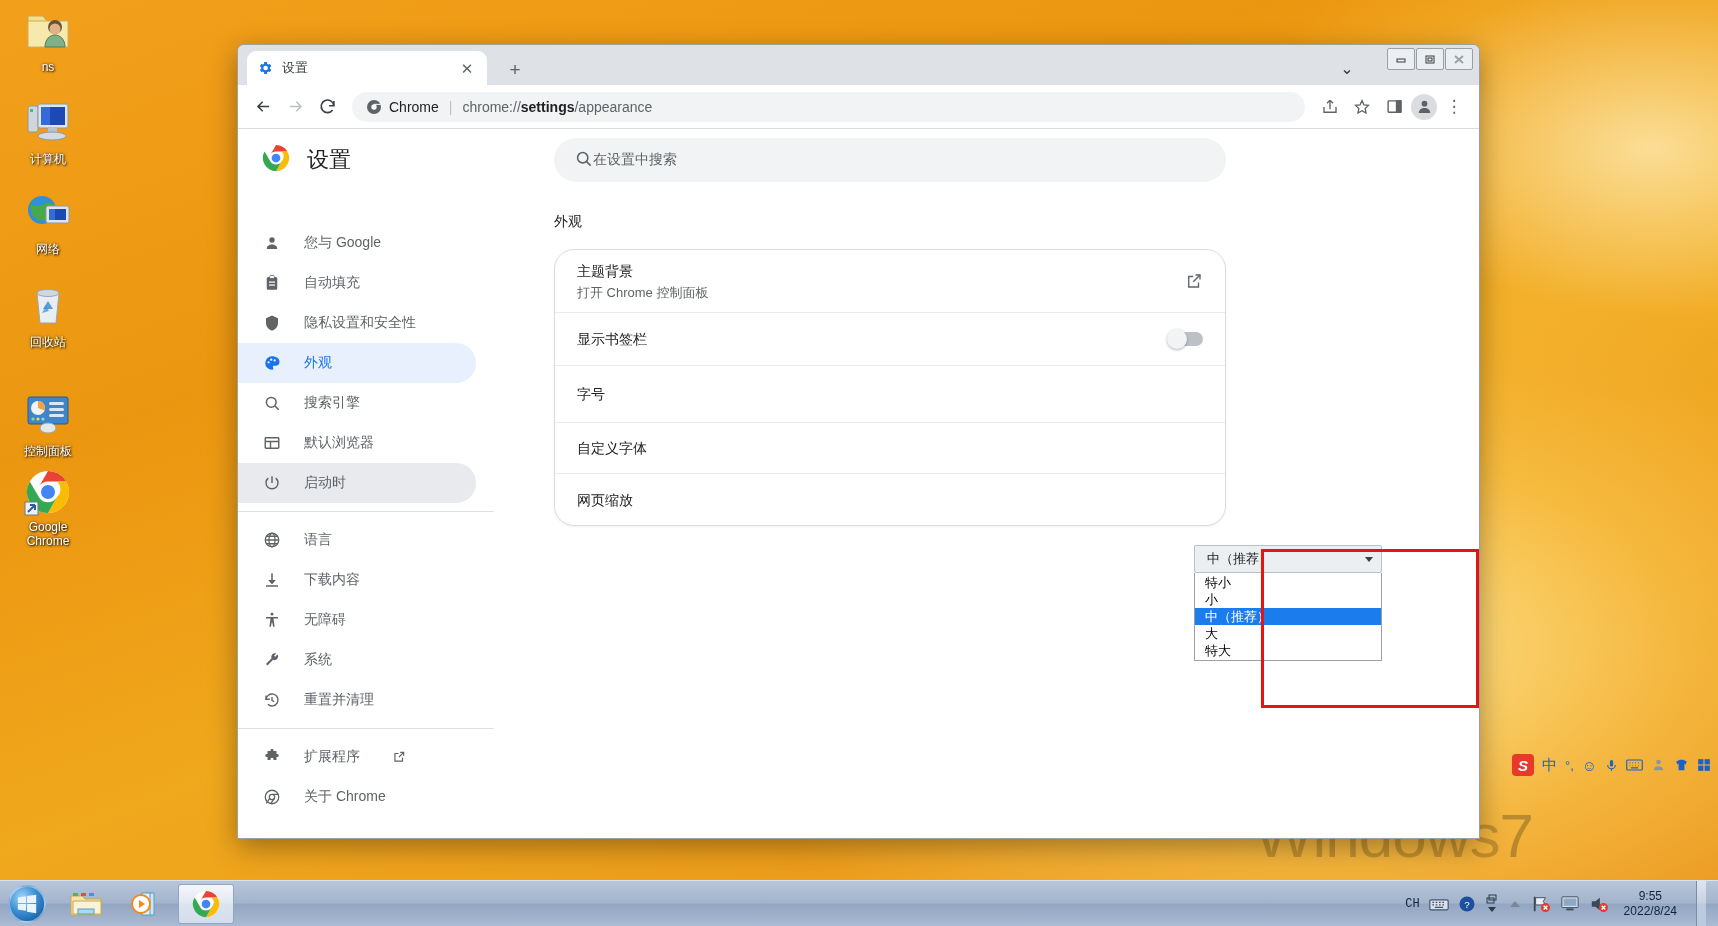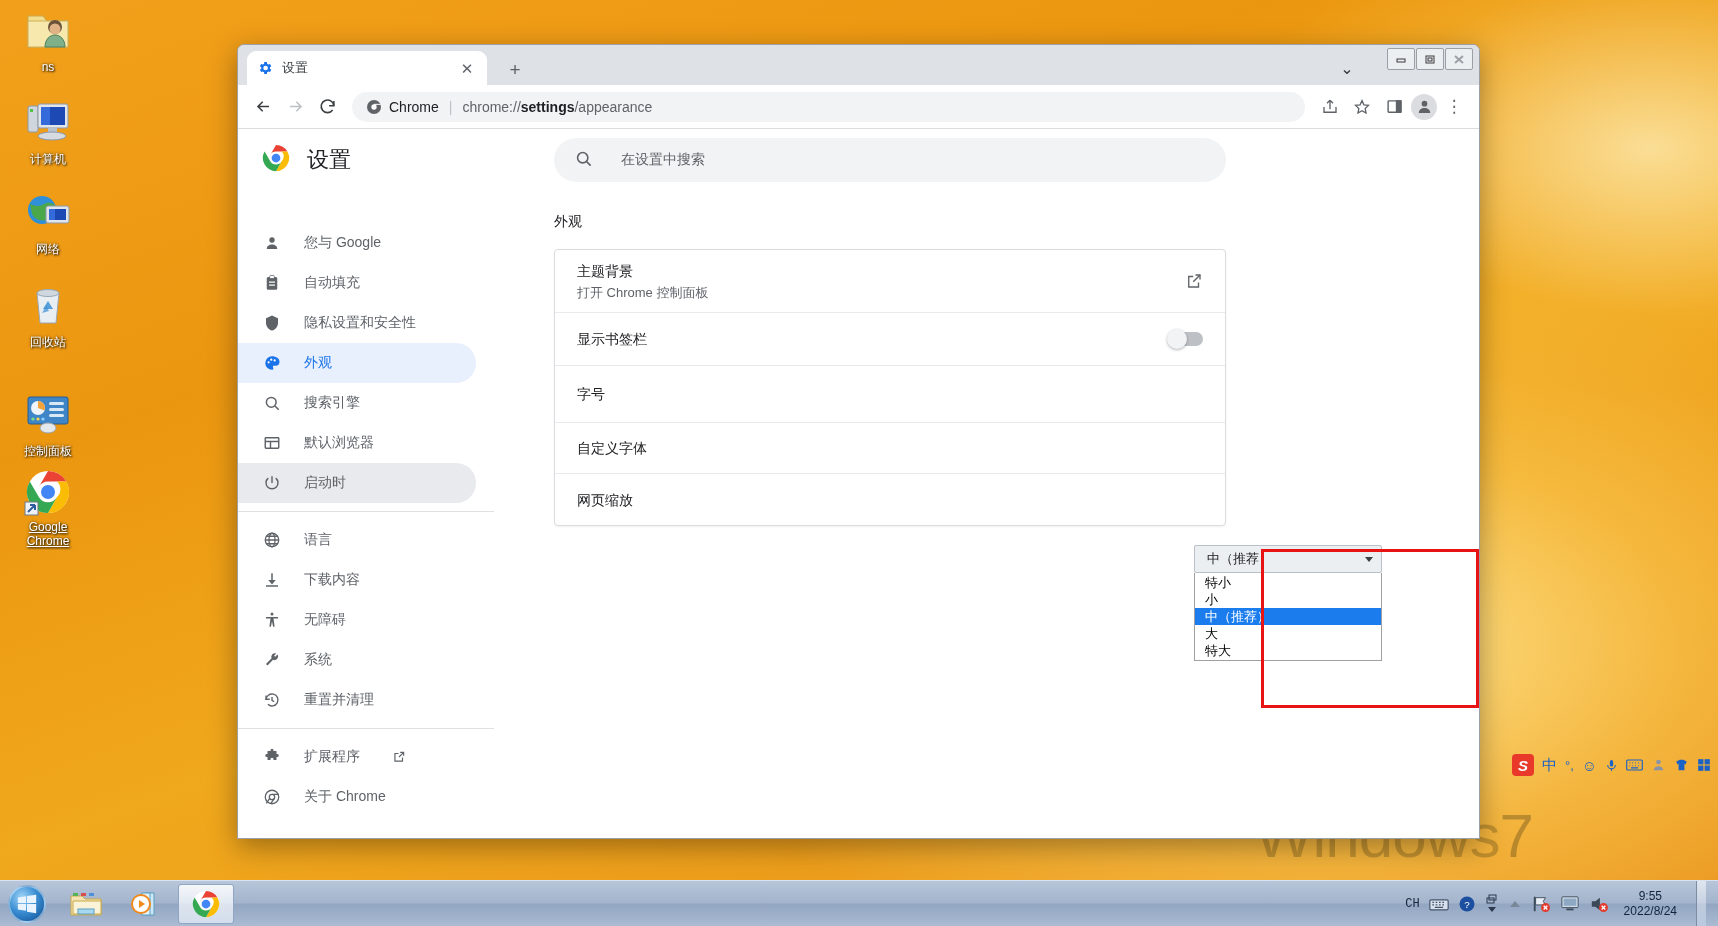--- a/index.html
+++ b/index.html
@@ -106,21 +106,21 @@
 
   
   #page { height: calc(795px - 40px - 44px); background: #fff; position: relative; overflow: hidden; }
 
   
   #shead { height: 62px; display: flex; align-items: center; }
   #brand { width: 256px; display: flex; align-items: center; padding-left: 23px; gap: 16px; }
   #brand .title { font-size: 22px; color: #202124; }
   #searchbar {
     margin-left: 60px; width: 672px; height: 44px; background: #f1f3f4;
-    border-radius: 23px; display: flex; align-items: center; padding: 0 20px; gap: 28px;
+    border-radius: 23px; display: flex; align-items: center; padding: 0 20px; gap: 0;
   }
   #searchbar .sph { color: #5f6368; font-size: 14px; }
 
   
   #sidebar { position: absolute; left: 0; top: 70px; width: 256px; padding-top: 24px; }
   .navgroup + .navgroup { border-top: 1px solid #e0e0e0; margin-top: 8px; padding-top: 8px; }
   .nav {
     display: flex; align-items: center; height: 40px;
     padding-left: 24px; gap: 22px;
     border-radius: 0 20px 20px 0; margin-right: 18px;
@@ -129,21 +129,21 @@
   .nav .ic { width: 20px; height: 20px; display:flex; align-items:center; justify-content:center; flex:none; color:#5f6368; }
   .nav.sel { background: #e8f0fe; color: #1a73e8; }
   .nav.sel .ic { color: #1a73e8; }
   .nav.hov { background: #e8eaed; }
   .nav .ext { margin-left: 10px; color: #5f6368; display:flex; }
 
   
   #main { position: absolute; left: 256px; top: 62px; right: 0; bottom: 0; padding-left: 60px; padding-top: 22px; }
   #sectitle { font-size: 14px; color: #202124; margin-bottom: 18px; }
   #card {
-    width: 672px; background: #fff; border: 1px solid #dadce0; border-radius: 4px;
+    width: 672px; background: #fff; border: 1px solid #dadce0; border-radius: 20px;
     box-shadow: 0 1px 2px rgba(60,64,67,0.08);
   }
   .row {
     min-height: 53px; display: flex; align-items: center; justify-content: space-between;
     padding: 0 22px; border-top: 1px solid #e8eaed;
   }
   .row:first-child { border-top: none; min-height: 62px; }
   .row .rl .t { font-size: 14px; color: #202124; line-height: 20px; }
   .row .rl .s { font-size: 13px; color: #5f6368; line-height: 19px; margin-top: 2px; }
   .row .rr { display: flex; align-items: center; color: #5f6368; }
@@ -297,21 +297,21 @@
       <rect x="25" y="22" width="15" height="3" rx="1.5" fill="#d9e8f5"></rect>
       <circle cx="9" cy="27" r="1.6" fill="#7fe07f"></circle>
         <circle cx="14" cy="27" r="1.6" fill="#ffd24d"></circle>
         <circle cx="19" cy="27" r="1.6" fill="#8fd3ff"></circle>
       <ellipse cx="24" cy="36" rx="8" ry="5" fill="#e3e8ed" stroke="#9aa6b2"></ellipse>
     </svg>
   </span>
   <span>控制面板</span>
 </div>
 
-<div class="dicon" style="left:6px; top:468px; width:84px;text-decoration:underline;">
+<div class="dicon" style="left:6px; top:468px; width:84px;">
   <span class="glyph">
     <svg width="48" height="48" viewBox="0 0 48 48">
       <circle cx="24" cy="24" r="21" fill="#fff"></circle>
       <path d="M24 3 A21 21 0 0 1 42.2 13.5 L24 13.5 A10.5 10.5 0 0 0 14.8 19Z" fill="#ea4335"></path>
       <path d="M42.2 13.5 A21 21 0 0 1 24 45 L33 29 A10.5 10.5 0 0 0 33 13.5Z" fill="#fbbc05"></path>
       <path d="M24 45 A21 21 0 0 1 5.8 13.5 L14.8 29 A10.5 10.5 0 0 0 33 29Z" fill="#34a853"></path>
       <circle cx="24" cy="24" r="9" fill="#fff"></circle>
       <circle cx="24" cy="24" r="7" fill="#4285f4"></circle>
       <rect x="1" y="34" width="13" height="13" fill="#eef2f7" stroke="#6f7a85"></rect>
       <path d="M4 44 L11 37 M11 37 h-5 M11 37 v5" stroke="#2f5d9e" stroke-width="2" fill="none"></path>

